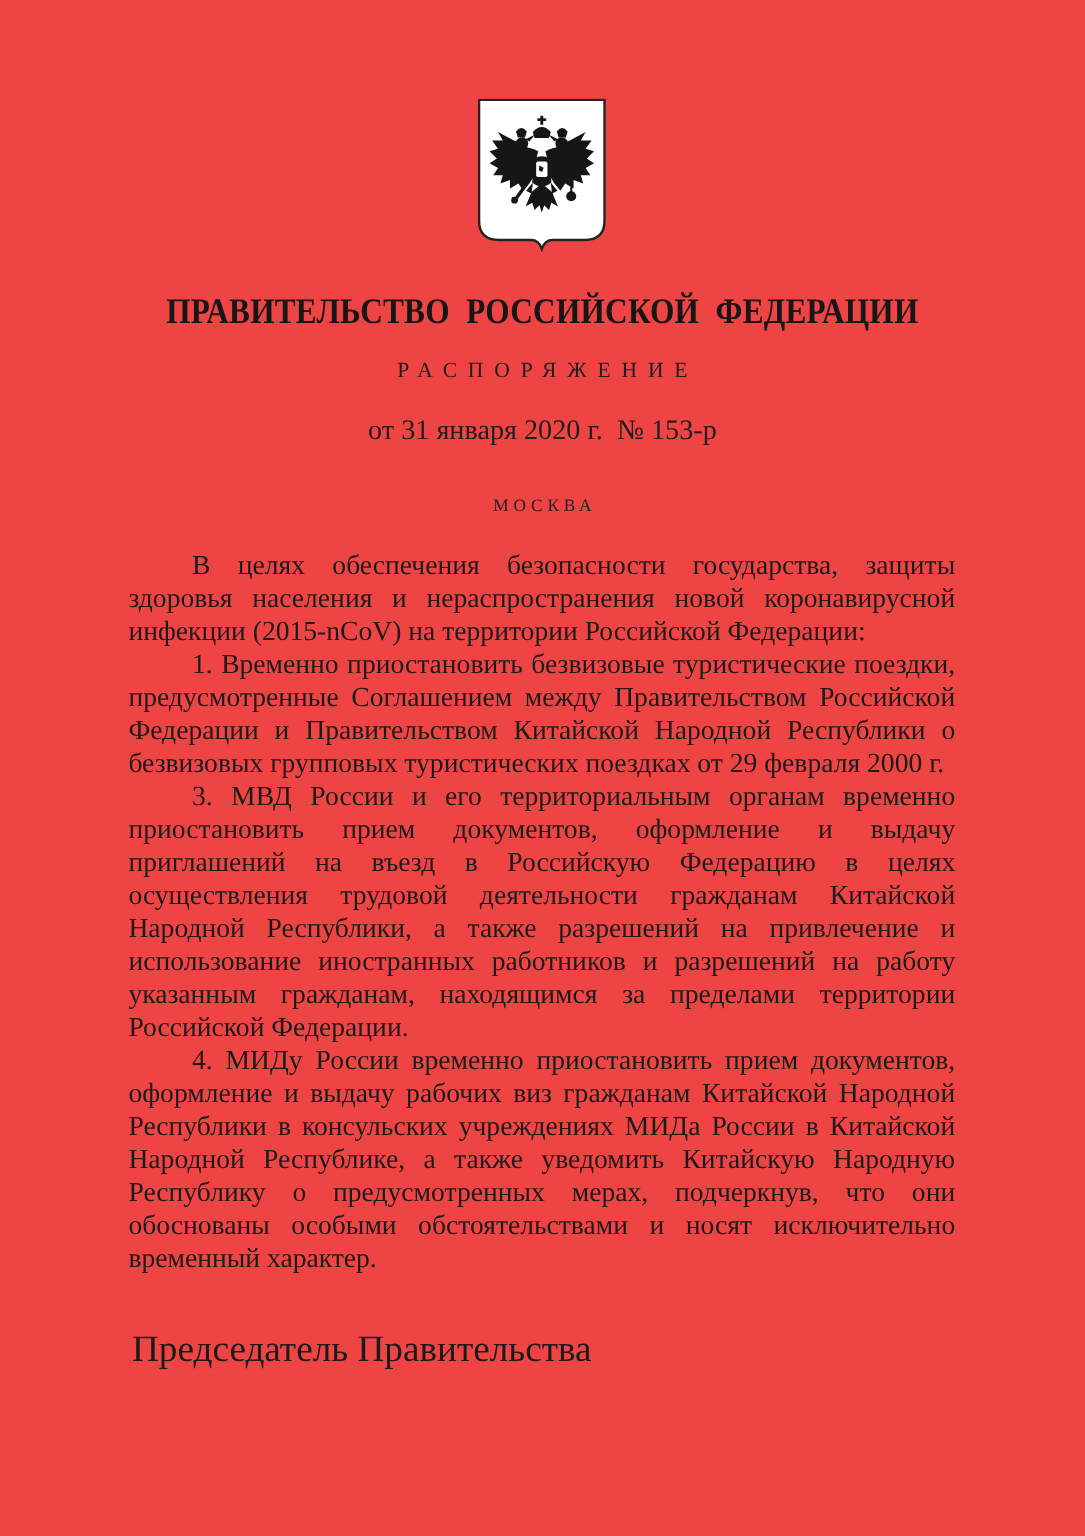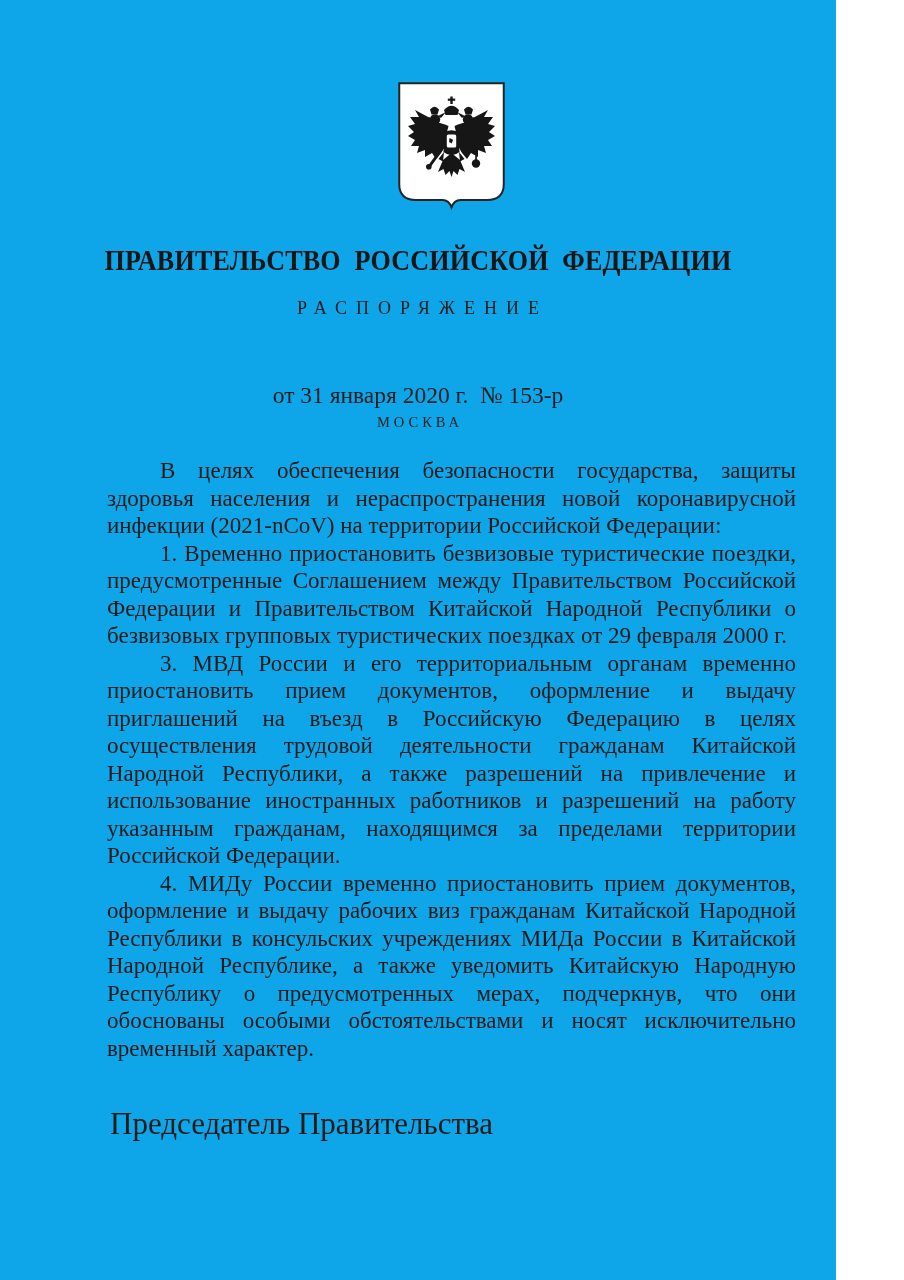--- a/index.html
+++ b/index.html
@@ -1,21 +1,21 @@
 <!DOCTYPE html>
 <html lang="ru"><head>
 <meta charset="utf-8">
 <style>
   * { margin: 0; padding: 0; box-sizing: border-box; }
   html, body { background: #ffffff; }
   .page {
     position: relative;
-    width: 836px;
+    width: 904px;
     height: 1280px;
-    background: #0ea5e9;
+    background: #ef4444;
     overflow: hidden;
     font-family: "Liberation Serif", "DejaVu Serif", serif;
     color: #1c1c1c;
   }
   .page * { font-family: inherit; }
 
   
   .badge {
     position: absolute;
     left: 398px;
@@ -57,21 +57,20 @@
   .date-line {
     position: absolute;
     top: 347px;
     left: 0;
     width: 100%;
     text-align: center;
     font-size: 23.5px;
     line-height: 25px;
     white-space: pre;
     color: #1e1e1e;
-    margin-top: 36px;
   }
   .city {
     position: absolute;
     top: 386px;
     left: 0;
     width: 100%;
     text-align: center;
     font-size: 14.5px;
     line-height: 16px;
     letter-spacing: 4px;
@@ -168,21 +167,21 @@
       <path d="M51.5,56 l3.5,1.8 l-1.2,3.6 l-2.7,-1.3 Z" fill="#161616"></path>
     </svg>
   </div>
 
   <div class="org-title">ПРАВИТЕЛЬСТВО РОССИЙСКОЙ ФЕДЕРАЦИИ</div>
   <div class="doc-type">РАСПОРЯЖЕНИЕ</div>
   <div class="date-line">от 31 января 2020 г.  № 153-р</div>
   <div class="city">МОСКВА</div>
 
   <div class="body-text">
-    <p>В целях обеспечения безопасности государства, защиты здоровья населения и нераспространения новой коронавирусной инфекции (2021-nCoV) на территории Российской Федерации:</p>
+    <p>В целях обеспечения безопасности государства, защиты здоровья населения и нераспространения новой коронавирусной инфекции (2015-nCoV) на территории Российской Федерации:</p>
     <p>1. Временно приостановить безвизовые туристические поездки, предусмотренные Соглашением между Правительством Российской Федерации и Правительством Китайской Народной Республики о безвизовых групповых туристических поездках от 29 февраля 2000 г.</p>
     <p>3. МВД России и его территориальным органам временно приостановить прием документов, оформление и выдачу приглашений на въезд в Российскую Федерацию в целях осуществления трудовой деятельности гражданам Китайской Народной Республики, а также разрешений на привлечение и использование иностранных работников и разрешений на работу указанным гражданам, находящимся за пределами территории Российской Федерации.</p>
     <p>4. МИДу России временно приостановить прием документов, оформление и выдачу рабочих виз гражданам Китайской Народной Республики в консульских учреждениях МИДа России в Китайской Народной Республике, а также уведомить Китайскую Народную Республику о предусмотренных мерах, подчеркнув, что они обоснованы особыми обстоятельствами и носят исключительно временный характер.</p>
   </div>
 
   <div class="sig">
     <div class="sig-line1">Председатель Правительства</div>
   </div>
 
 </div>

